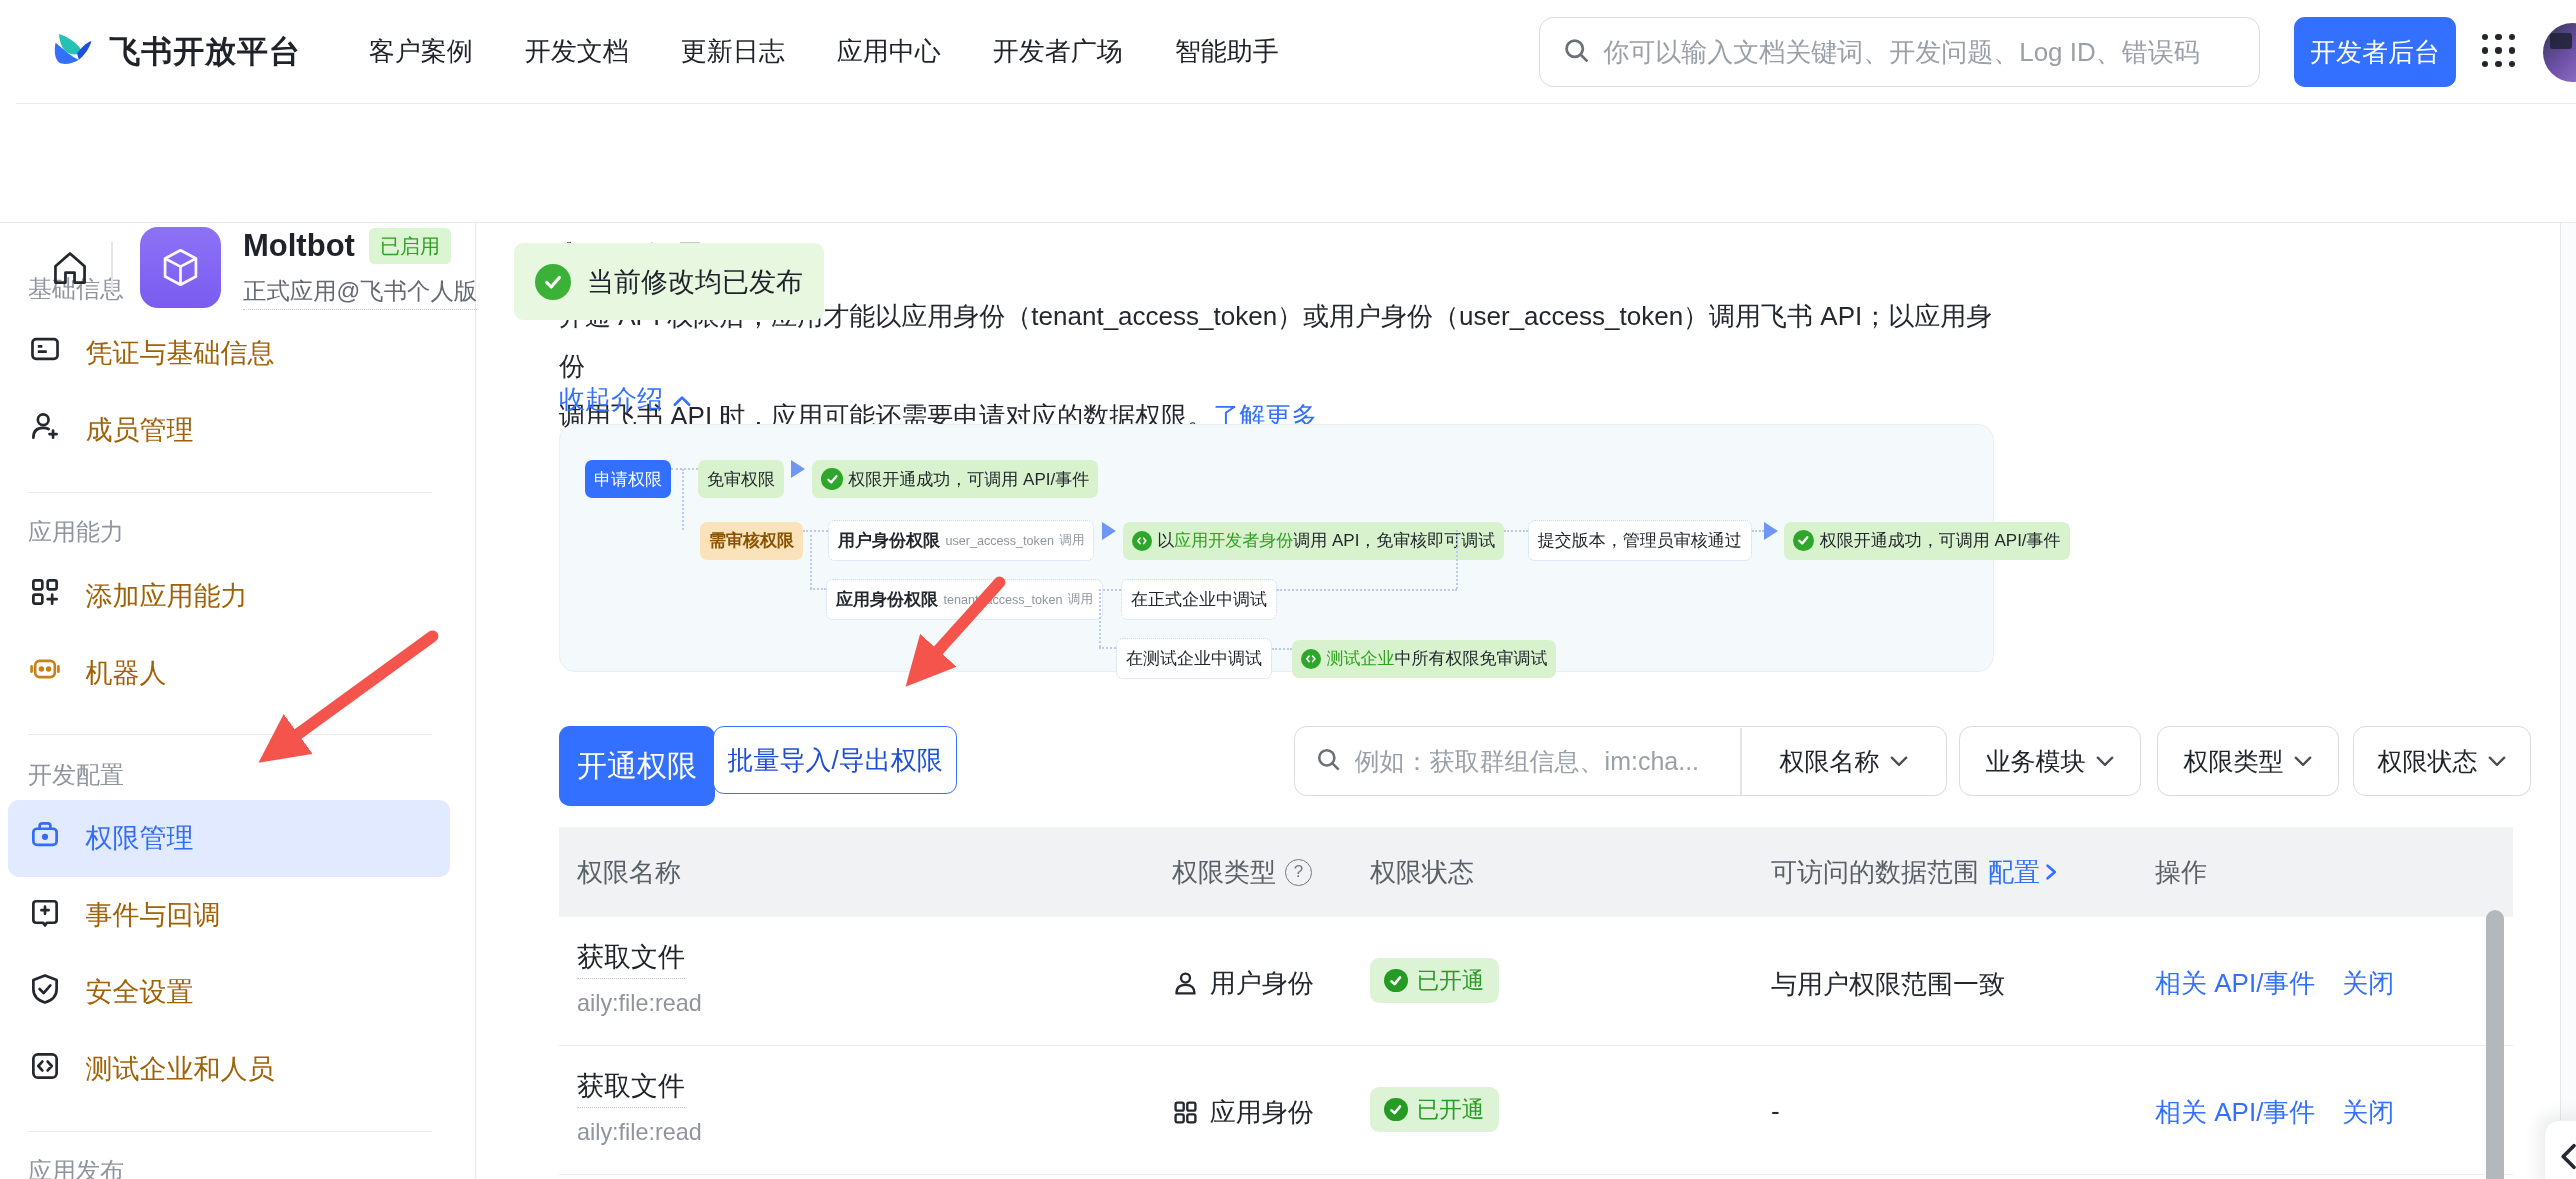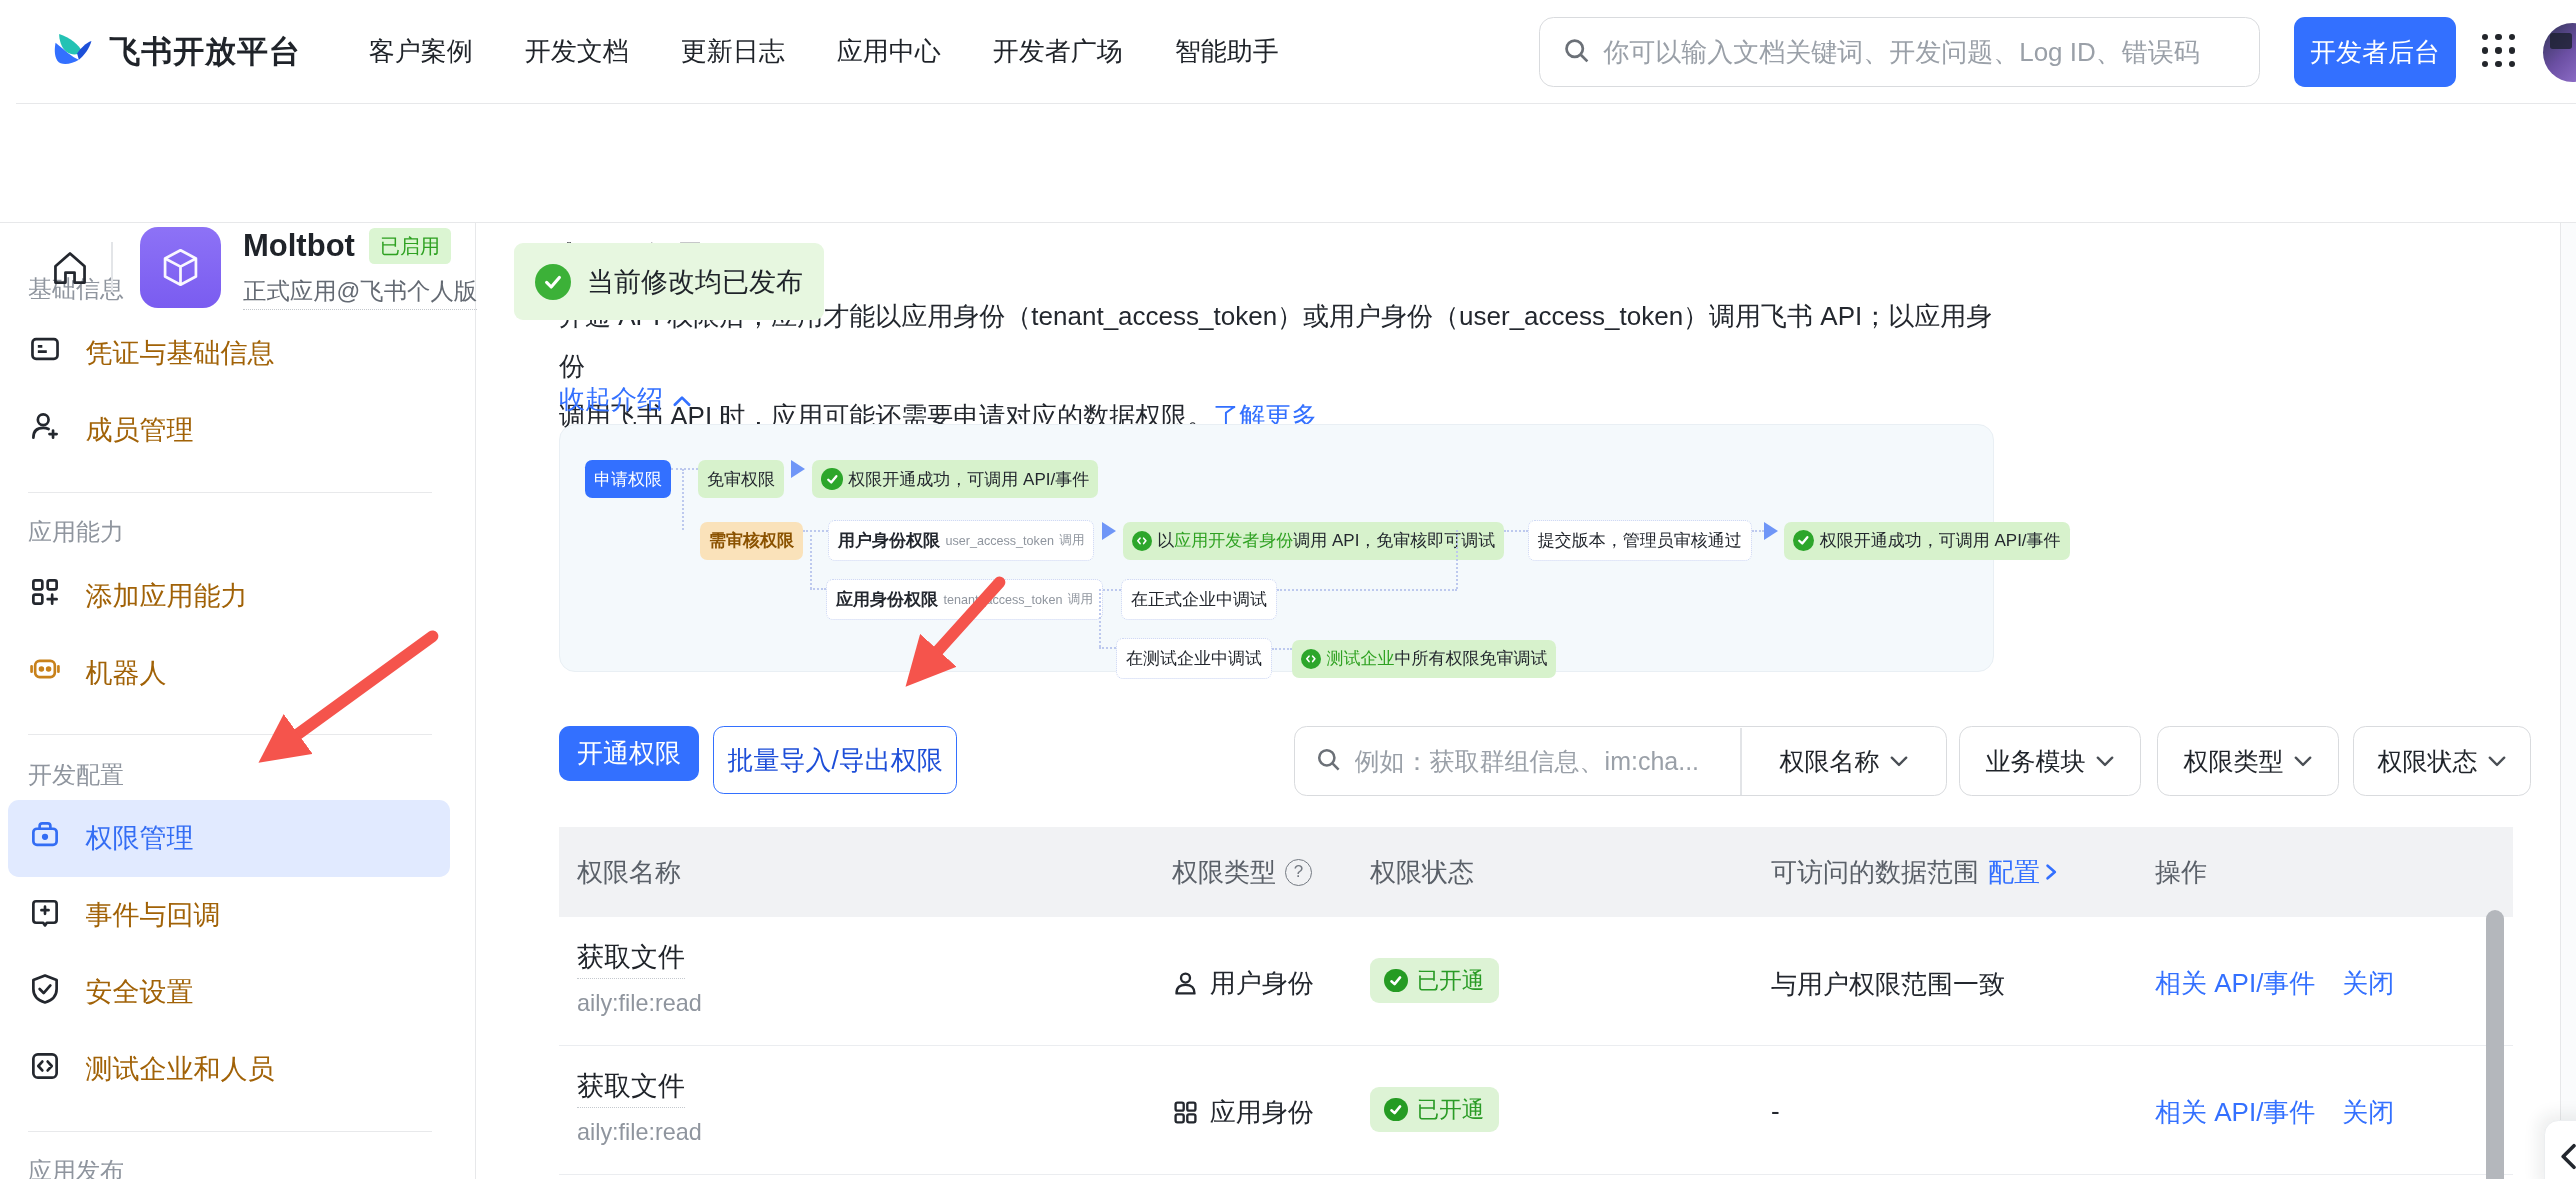--- a/index.html
+++ b/index.html
@@ -86,22 +86,22 @@
   .h-dot { border-top:2.7px dotted #bdc9ee; align-self:center; flex:none; }
   .abs-h { position:absolute; border-top:2.7px dotted #bdc9ee; }
   .abs-v { position:absolute; border-left:2.7px dotted #bdc9ee; }
   .gchk { width:21.6px; height:21.6px; border-radius:50%; background:#2da62b; display:flex; align-items:center;
           justify-content:center; flex:none; }
   .gcode { width:20px; height:20px; border-radius:50%; background:#2da62b; display:flex; align-items:center;
            justify-content:center; flex:none; }
   .grn { color:#2ea121; }
 
   
-  .btn-primary { position:absolute; left:83px; top:503px; height:55px; padding:0 18px; background:#3370ff;
-                 color:#fff; font-size:26px; border:none; border-radius:10.8px; cursor:pointer; font-family:inherit; }
+  .btn-primary { position:absolute; left:83px; top:503px; height:80px; padding:0 18px; background:#3370ff;
+                 color:#fff; font-size:30px; border:none; border-radius:10.8px; cursor:pointer; font-family:inherit; }
   .btn-outline { position:absolute; left:237px; top:503px; height:68px; padding:0 13.5px; background:#fff;
                  color:#1d4ed8; font-size:26px; border:1.8px solid #3370ff; border-radius:10.8px; cursor:pointer;
                  font-family:inherit; }
   .filter-search { position:absolute; left:818px; top:503px; width:653px; height:70px; border:1.8px solid #d9dbde;
                    border-radius:12.6px; display:flex; align-items:center; background:#fff; }
   .filter-search .mag { margin:0 12.6px 0 20px; flex:none; }
   .filter-search input { border:none; outline:none; width:378px; font-size:25px; color:#1f2329;
                          background:transparent; font-family:inherit; }
   .filter-search input::placeholder { color:#9aa0a8; }
   .fs-divider { width:1.8px; height:67px; background:#e2e4e7; margin-left:7.2px; }

